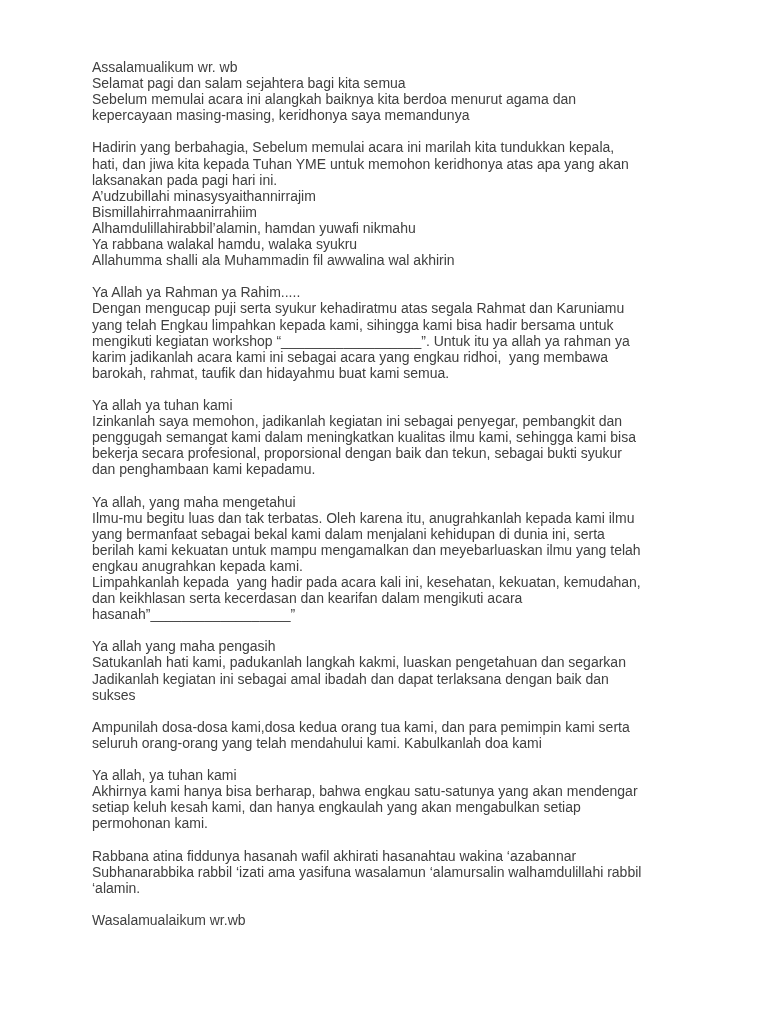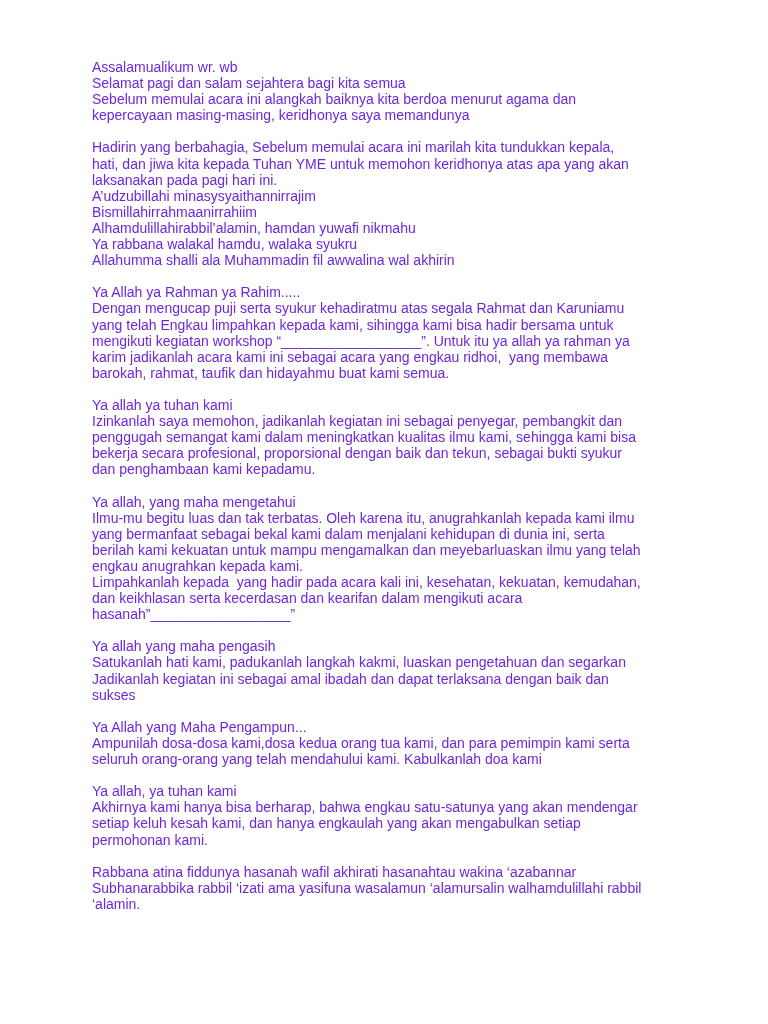--- a/index.html
+++ b/index.html
@@ -14,21 +14,21 @@
       position: relative;
     }
     .page {
       position: absolute;
       left: 92px;
       top: 59px;
       width: 640px;
       font-family: "Liberation Sans", sans-serif;
       font-size: 14px;
       line-height: 16.1px;
-      color: #6d28d9;
+      color: #404040;
     }
     .para {
       margin: 0 0 16.1px 0;
     }
     .line {
       display: block;
       white-space: pre;
     }
   </style>
 </head>
@@ -83,32 +83,34 @@
   </p>
 
   <p class="para">
     <span class="line">Ya allah yang maha pengasih</span>
     <span class="line">Satukanlah hati kami, padukanlah langkah kakmi, luaskan pengetahuan dan segarkan</span>
     <span class="line">Jadikanlah kegiatan ini sebagai amal ibadah dan dapat terlaksana dengan baik dan</span>
     <span class="line">sukses</span>
   </p>
 
   <p class="para">
-    <span class="line">Ya Allah yang Maha Pengampun...</span>
     <span class="line">Ampunilah dosa-dosa kami,dosa kedua orang tua kami, dan para pemimpin kami serta</span>
     <span class="line">seluruh orang-orang yang telah mendahului kami. Kabulkanlah doa kami</span>
   </p>
 
   <p class="para">
     <span class="line">Ya allah, ya tuhan kami</span>
     <span class="line">Akhirnya kami hanya bisa berharap, bahwa engkau satu-satunya yang akan mendengar</span>
     <span class="line">setiap keluh kesah kami, dan hanya engkaulah yang akan mengabulkan setiap</span>
     <span class="line">permohonan kami.</span>
   </p>
 
   <p class="para">
     <span class="line">Rabbana atina fiddunya hasanah wafil akhirati hasanahtau wakina ‘azabannar</span>
     <span class="line">Subhanarabbika rabbil ‘izati ama yasifuna wasalamun ‘alamursalin walhamdulillahi rabbil</span>
     <span class="line">‘alamin.</span>
   </p>
 
+  <p class="para">
+    <span class="line">Wasalamualaikum wr.wb</span>
+  </p>
 
 </div>
 
 </body></html>

